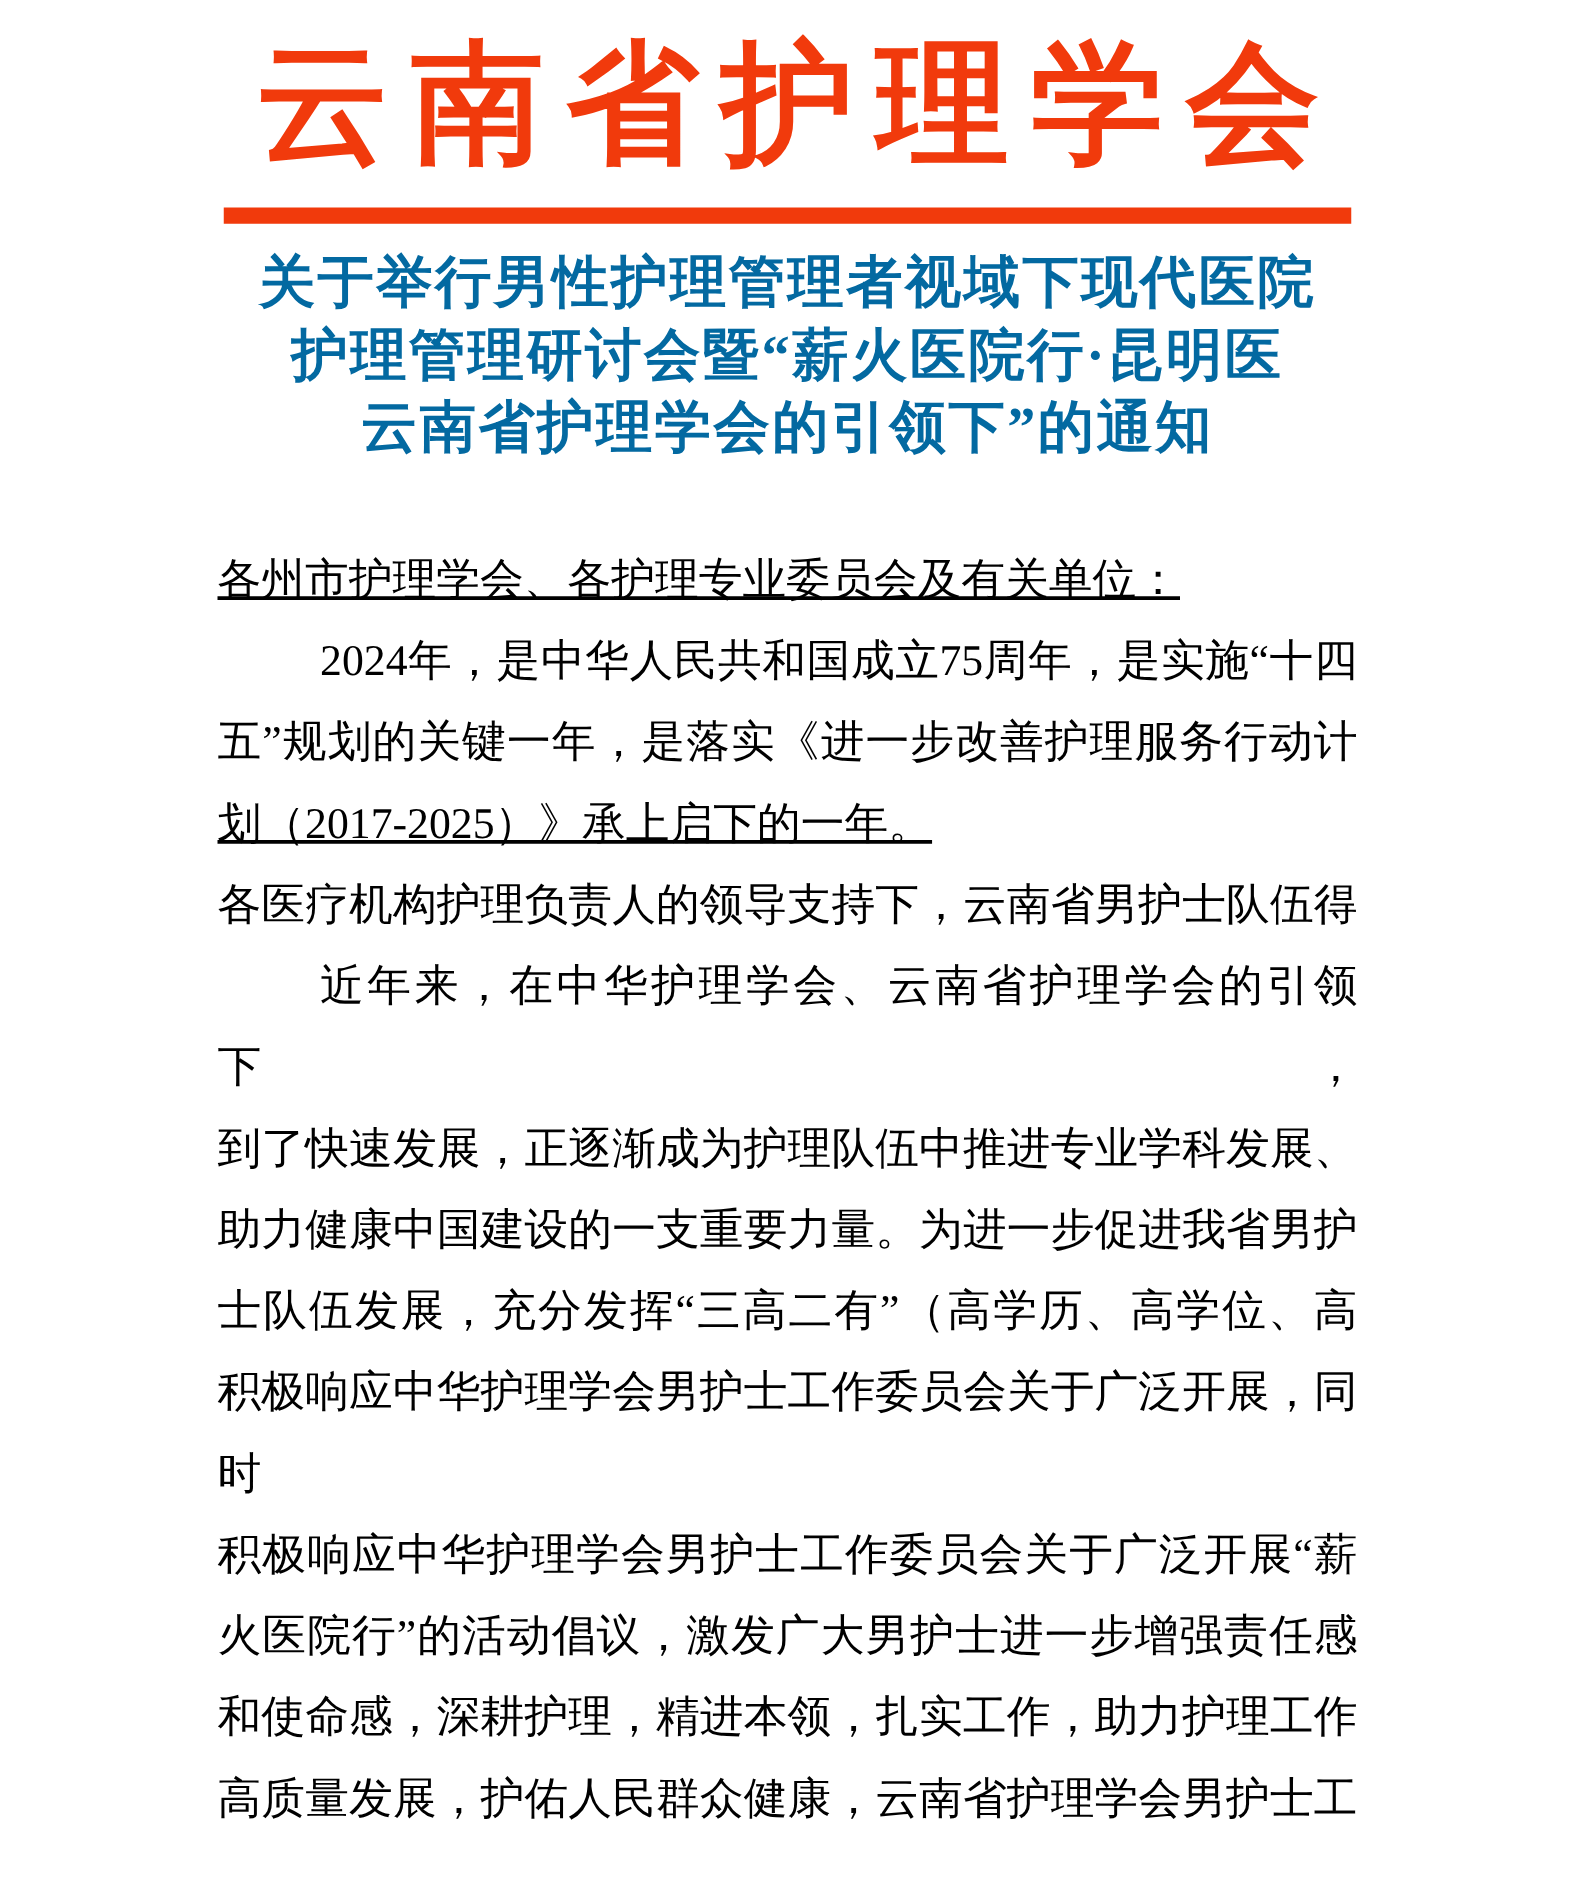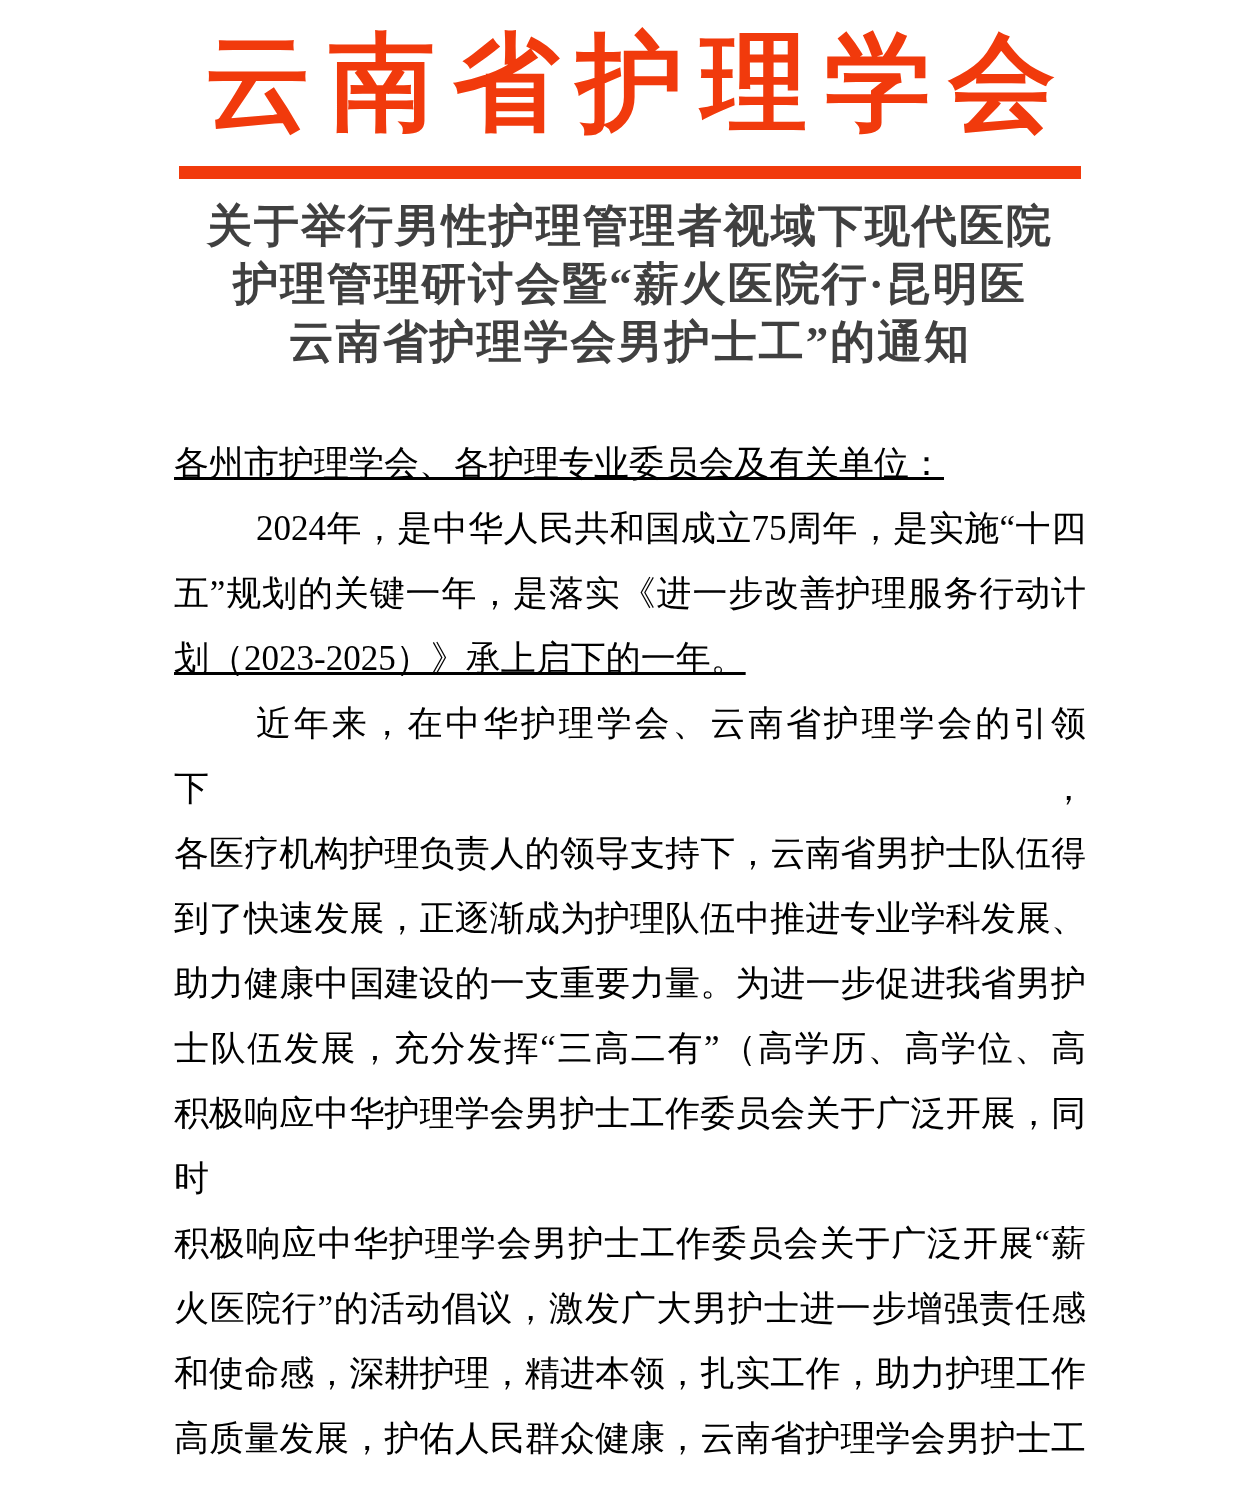--- a/index.html
+++ b/index.html
@@ -33,21 +33,21 @@
     margin: 22px auto 0 auto;
   }
   .title {
     width: 920px;
     margin: 18px auto 0 auto;
     text-align: center;
     font-size: 45px;
     line-height: 58px;
     font-weight: 700;
     letter-spacing: 2px;
-    color: #404040;
+    color: #0369a1;
   }
   .title-line { display: block; }
   .body {
     width: 912px;
     margin: 60px auto 0 auto;
     font-size: 35px;
     line-height: 65px;
     font-weight: 400;
     color: #000000;
   }
@@ -65,31 +65,31 @@
 <div class="page">
   <header>
     <h1 class="letterhead">云南省护理学会</h1>
     <div class="divider"></div>
   </header>
 
   <h2 class="title">
 
   <span class="title-line">关于举行男性护理管理者视域下现代医院</span>
       <span class="title-line">护理管理研讨会暨“薪火医院行·昆明医</span>
-      <span class="title-line">云南省护理学会男护士工”的通知</span>
+      <span class="title-line">云南省护理学会的引领下”的通知</span>
     </h2>
 
   <main class="body">
 
   <p class="body-line no-just">各州市护理学会、各护理专业委员会及有关单位：</p>
       <p class="body-line indent">2024年，是中华人民共和国成立75周年，是实施“十四</p>
       <p class="body-line">五”规划的关键一年，是落实《进一步改善护理服务行动计</p>
-      <p class="body-line no-just">划（2023-2025）》承上启下的一年。</p>
+      <p class="body-line no-just">划（2017-2025）》承上启下的一年。</p>
+      <p class="body-line">各医疗机构护理负责人的领导支持下，云南省男护士队伍得</p>
       <p class="body-line indent">近年来，在中华护理学会、云南省护理学会的引领下，</p>
-      <p class="body-line">各医疗机构护理负责人的领导支持下，云南省男护士队伍得</p>
       <p class="body-line">到了快速发展，正逐渐成为护理队伍中推进专业学科发展、</p>
       <p class="body-line">助力健康中国建设的一支重要力量。为进一步促进我省男护</p>
       <p class="body-line">士队伍发展，充分发挥“三高二有”（高学历、高学位、高</p>
       <p class="body-line">积极响应中华护理学会男护士工作委员会关于广泛开展，同时</p>
       <p class="body-line">积极响应中华护理学会男护士工作委员会关于广泛开展“薪</p>
       <p class="body-line">火医院行”的活动倡议，激发广大男护士进一步增强责任感</p>
       <p class="body-line">和使命感，深耕护理，精进本领，扎实工作，助力护理工作</p>
       <p class="body-line">高质量发展，护佑人民群众健康，云南省护理学会男护士工</p>
     </main>
 </div>

